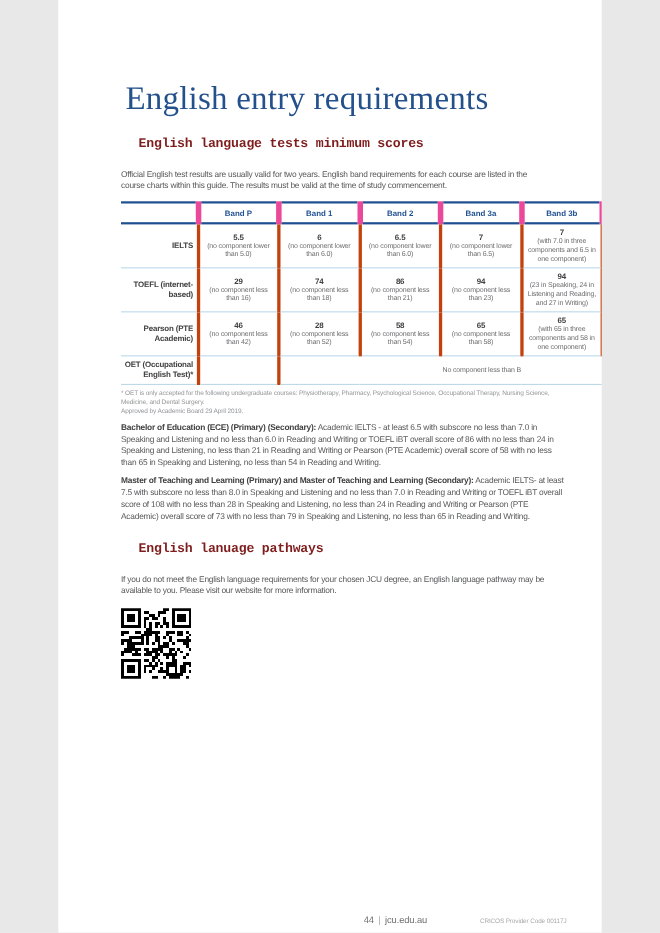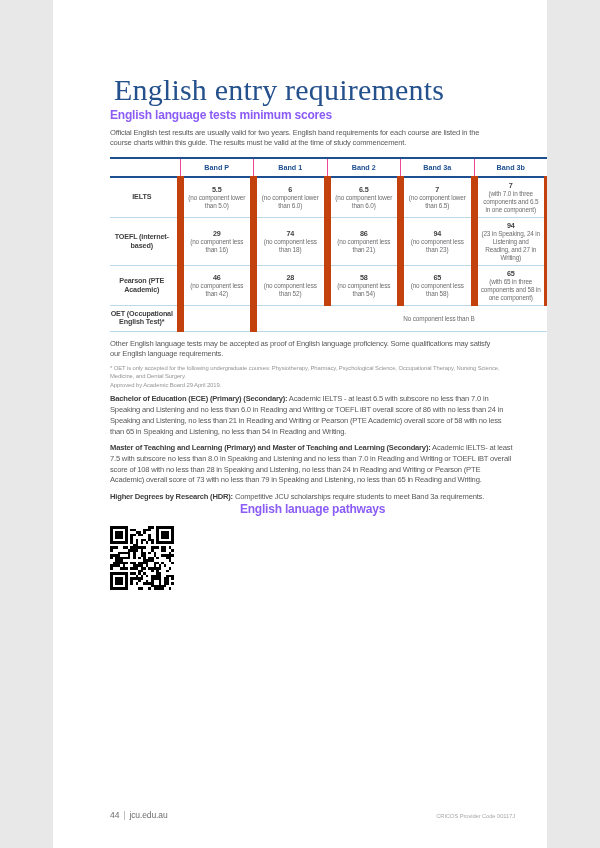--- a/index.html
+++ b/index.html
@@ -17,71 +17,72 @@
   h1.title{
     margin:73px 0 0 4px;
     font-family:"Liberation Serif","DejaVu Serif",serif;
     font-weight:400;
     font-size:30px;
     line-height:1.15;
     color:#24508C;
     letter-spacing:.2px;
   }
   h2.sec{
-    margin:0;
+    margin:16px;
     font-size:12px;
     font-weight:700;
-    color:#8b5cf6;
+    color:#7f1d1d;
     letter-spacing:-.2px;
+    font-family:Liberation Mono, monospace;
   }
   .sec-1{margin-top:33px;}
   .sec-2{margin-top:17px;}
-  .sec-3{margin-top:14px;text-align:center;}
+  .sec-3{margin-top:14px;}
   p.body{
     margin:6px 16px 0 0;
     font-size:7.6px;
     line-height:10.8px;
     letter-spacing:-.2px;
     color:#58595B;
     max-width:511px;
   }
   p.course{margin:5.5px 0 0 0;}
   p.course b{color:#414042;}
   table.bands{
     width:511px;
     border-collapse:collapse;
     table-layout:fixed;
     margin-top:8px;
   }
   table.bands col.lblcol{width:70px;}
   table.bands th{
     border-top:2px solid #1D4F91;
     border-bottom:2px solid #1D4F91;
-    border-left:1px solid #ec4899;
+    border-left:5px solid #ec4899;
     color:#1D4F91;
     font-size:7.2px;
     font-weight:700;
     padding:4px 2px;
     text-align:center;
   }
   table.bands th:first-child{border-left:none;}
   table.bands td{
-    border-left:7px solid #c2410c;
+    border-left:3px solid #c2410c;
     border-bottom:1px solid #BCD9EA;
     font-size:6.4px;
     line-height:7.9px;
     letter-spacing:-.15px;
     color:#6D6E71;
     text-align:center;
     vertical-align:middle;
     padding:3.5px 3px;
   }
   table.bands td.lbl{
     border-left:none;
-    text-align:center;
+    text-align:right;
     font-size:7.2px;
     line-height:8.6px;
     font-weight:700;
     color:#414042;
     padding-left:0;
   }
   .score{
     font-size:7.2px;
     font-weight:700;
     color:#414042;
@@ -92,24 +93,25 @@
     margin:4px 0 0 0;
     font-size:5.9px;
     line-height:8.2px;
     letter-spacing:-.1px;
     color:#939598;
     max-width:511px;
   }
   .qr{display:block;margin-top:10px;}
   .footer{
     position:absolute;
-    left:57px;right:32px;bottom:28px;
+    left:57px;right:32px;bottom:7px;
     display:flex;
-    justify-content:space-between;
+    justify-content:flex-end;
     align-items:baseline;
+    gap:48px;
   }
   .footer-left{font-size:8.5px;color:#6D6E71;letter-spacing:-.1px;}
   .footer-left .sep{color:#A7A9AC;margin:0 4px;font-weight:300;}
   .footer-right{font-size:5.8px;color:#A7A9AC;letter-spacing:-.1px;}
 </style>
 </head>
 <body>
 
 <div class="page">
 
@@ -222,28 +224,27 @@
           </td>
       </tr>
       <tr>
         <td class="lbl">OET (Occupational English Test)*</td>
         <td></td>
         <td class="merged" colspan="5">No component less than B</td>
       </tr>
     </tbody>
   </table>
 
-  <p class="body" style="margin-top:7px">Other English language tests may be accepted as proof of English language proficiency. Some qualifications may satisfy our English language requirements.</p>
   <p class="footnote"><span>* OET is only accepted for the following undergraduate courses: Physiotherapy, Pharmacy, Psychological Science, Occupational Therapy, Nursing Science, Medicine, and Dental Surgery.</span><br><span>Approved by Academic Board 29 April 2019.</span></p>
 
   <p class="body course"><b>Bachelor of Education (ECE) (Primary) (Secondary):</b><span> Academic IELTS - at least 6.5 with subscore no less than 7.0 in Speaking and Listening and no less than 6.0 in Reading and Writing or TOEFL iBT overall score of 86 with no less than 24 in Speaking and Listening, no less than 21 in Reading and Writing or Pearson (PTE Academic) overall score of 58 with no less than 65 in Speaking and Listening, no less than 54 in Reading and Writing.</span></p>
   <p class="body course"><b>Master of Teaching and Learning (Primary) and Master of Teaching and Learning (Secondary):</b><span> Academic IELTS- at least 7.5 with subscore no less than 8.0 in Speaking and Listening and no less than 7.0 in Reading and Writing or TOEFL iBT overall score of 108 with no less than 28 in Speaking and Listening, no less than 24 in Reading and Writing or Pearson (PTE Academic) overall score of 73 with no less than 79 in Speaking and Listening, no less than 65 in Reading and Writing.</span></p>
-  <p class="body course"><b>Higher Degrees by Research (HDR):</b><span> Competitive JCU scholarships require students to meet Band 3a requirements.</span></p>
 
   <h2 class="sec sec-3">English lanuage pathways</h2>
+  <p class="body">If you do not meet the English language requirements for your chosen JCU degree, an English language pathway may be available to you. Please visit our website for more information.</p>
 
   <svg class="qr" id="qr" width="64" height="64" viewBox="0 0 25 25" shape-rendering="crispEdges">
       <rect x="0" y="0" width="25" height="25" fill="#ffffff"></rect>
       <rect x="15" y="0" width="1" height="1" fill="#000000"></rect>
       <rect x="16" y="0" width="1" height="1" fill="#000000"></rect>
       <rect x="8" y="1" width="1" height="1" fill="#000000"></rect>
       <rect x="9" y="1" width="1" height="1" fill="#000000"></rect>
       <rect x="13" y="1" width="1" height="1" fill="#000000"></rect>
       <rect x="14" y="1" width="1" height="1" fill="#000000"></rect>
       <rect x="15" y="1" width="1" height="1" fill="#000000"></rect>

